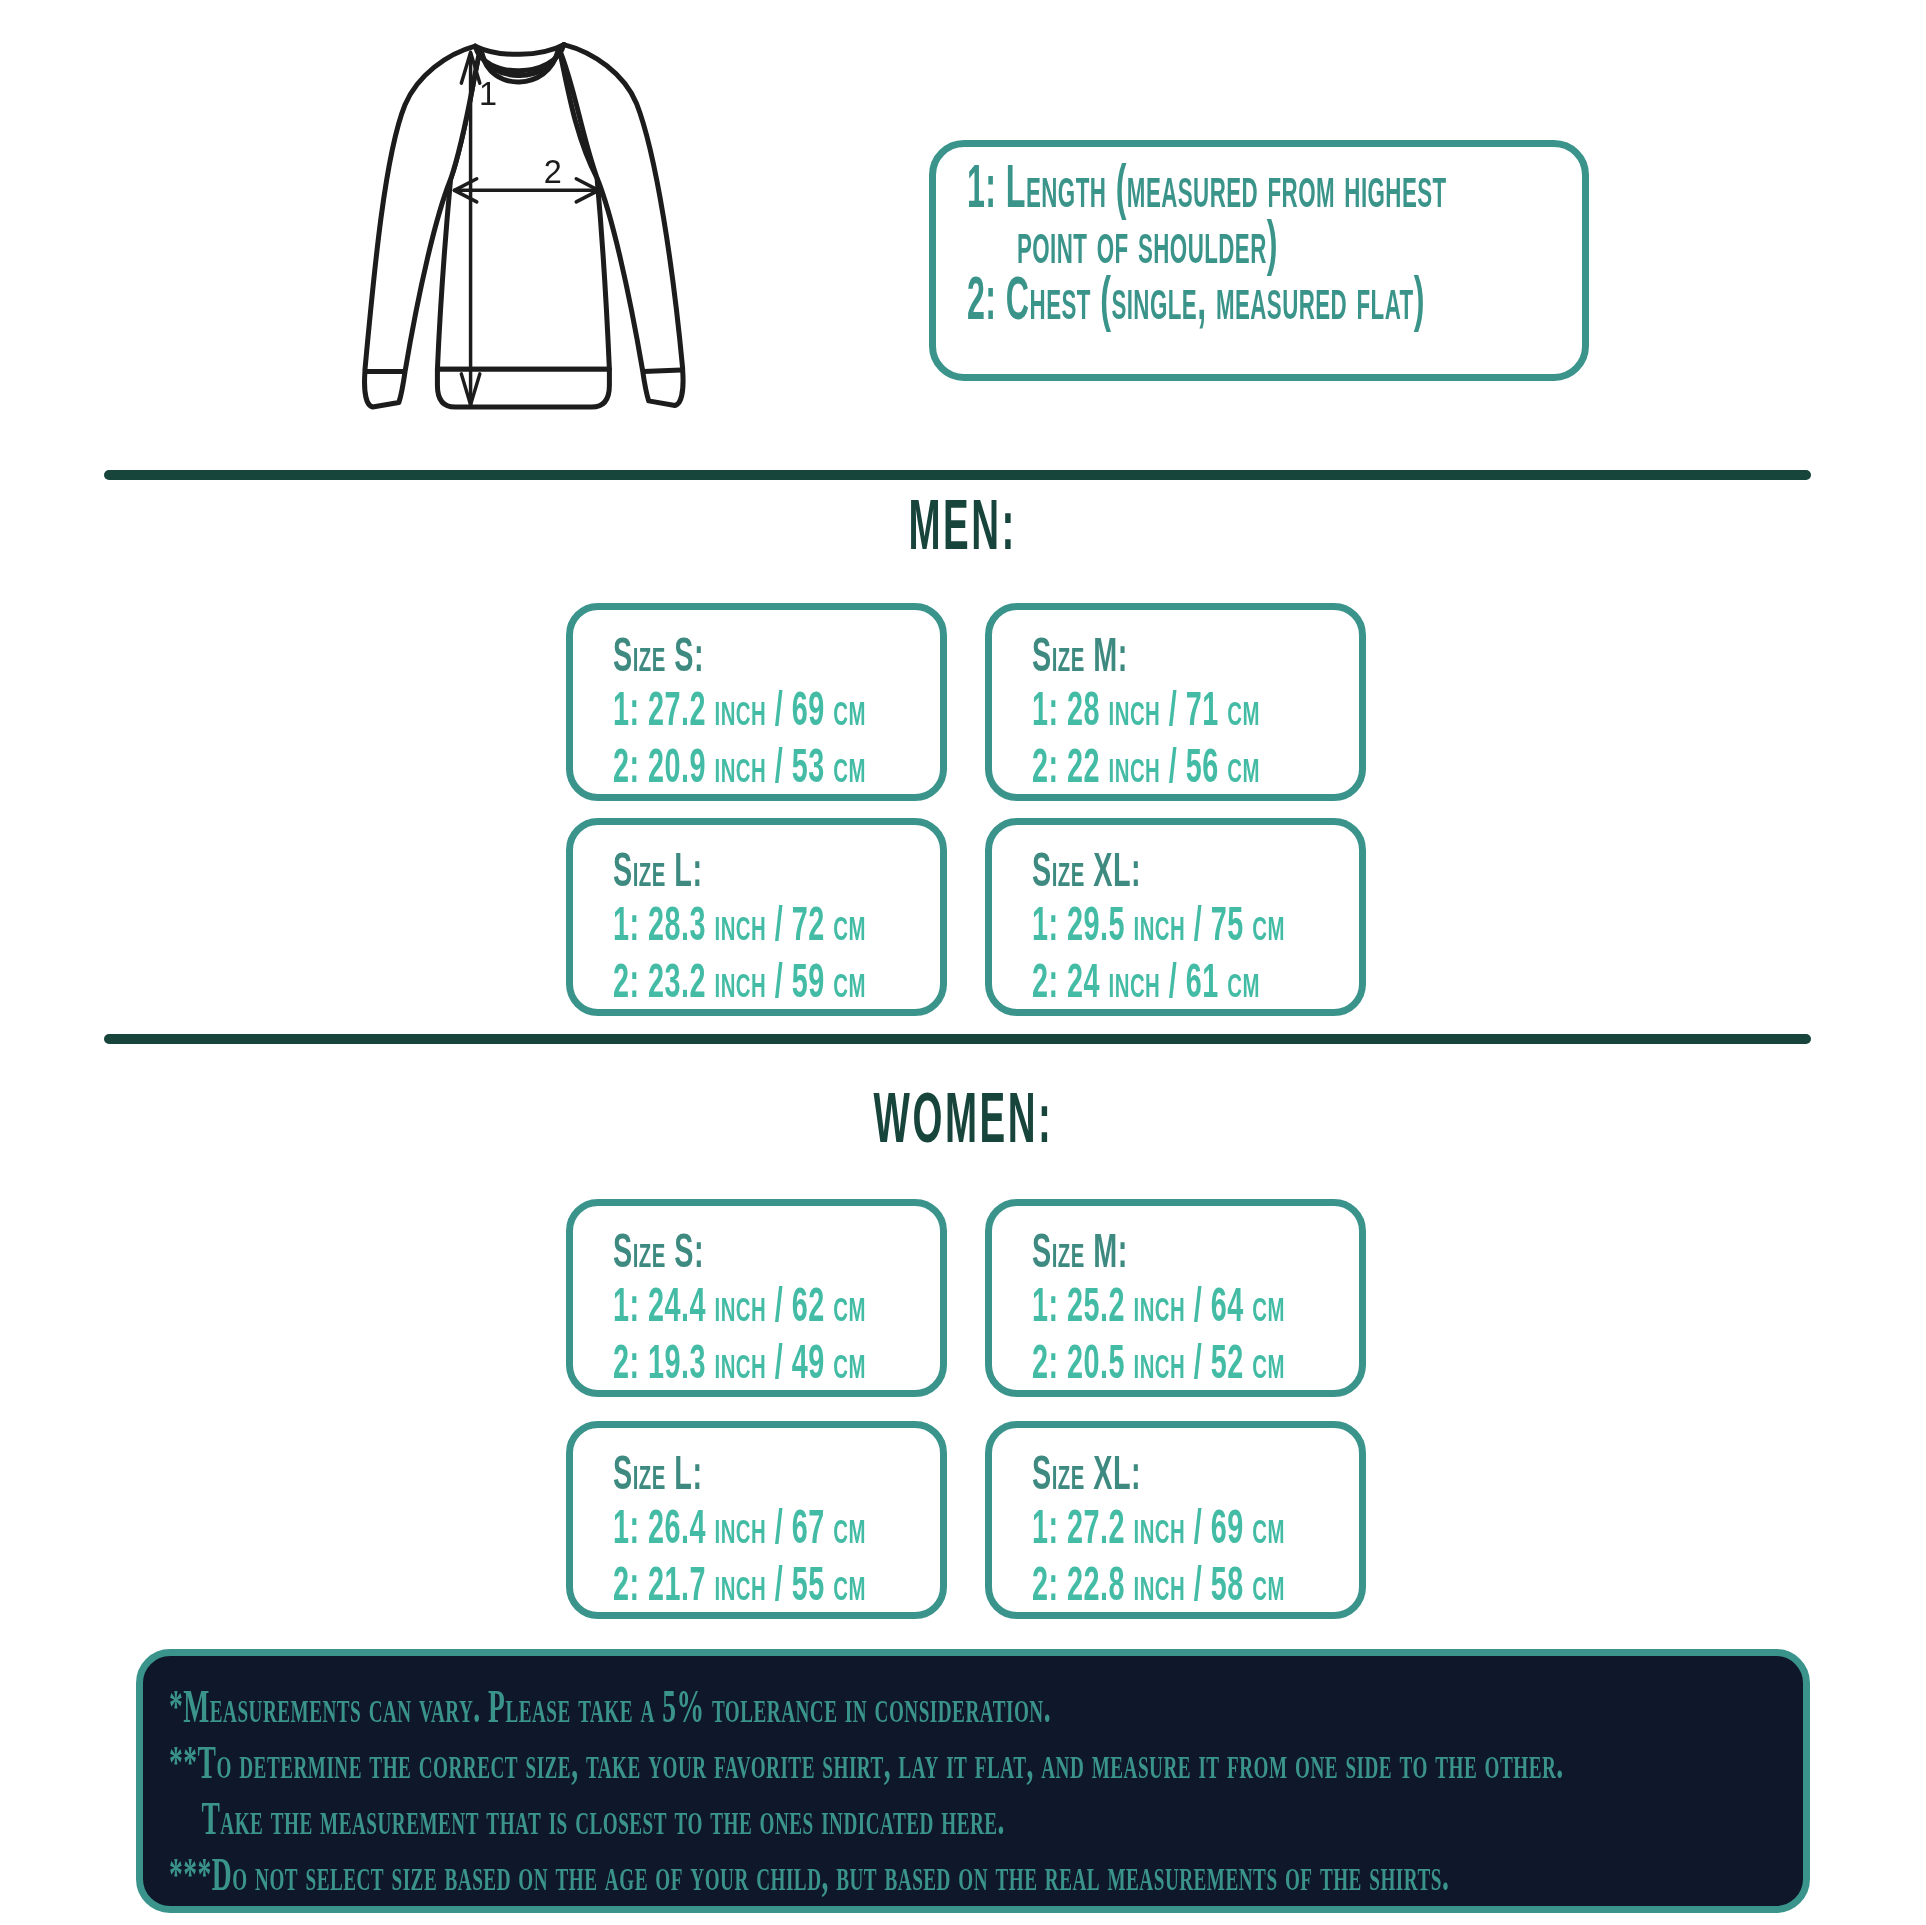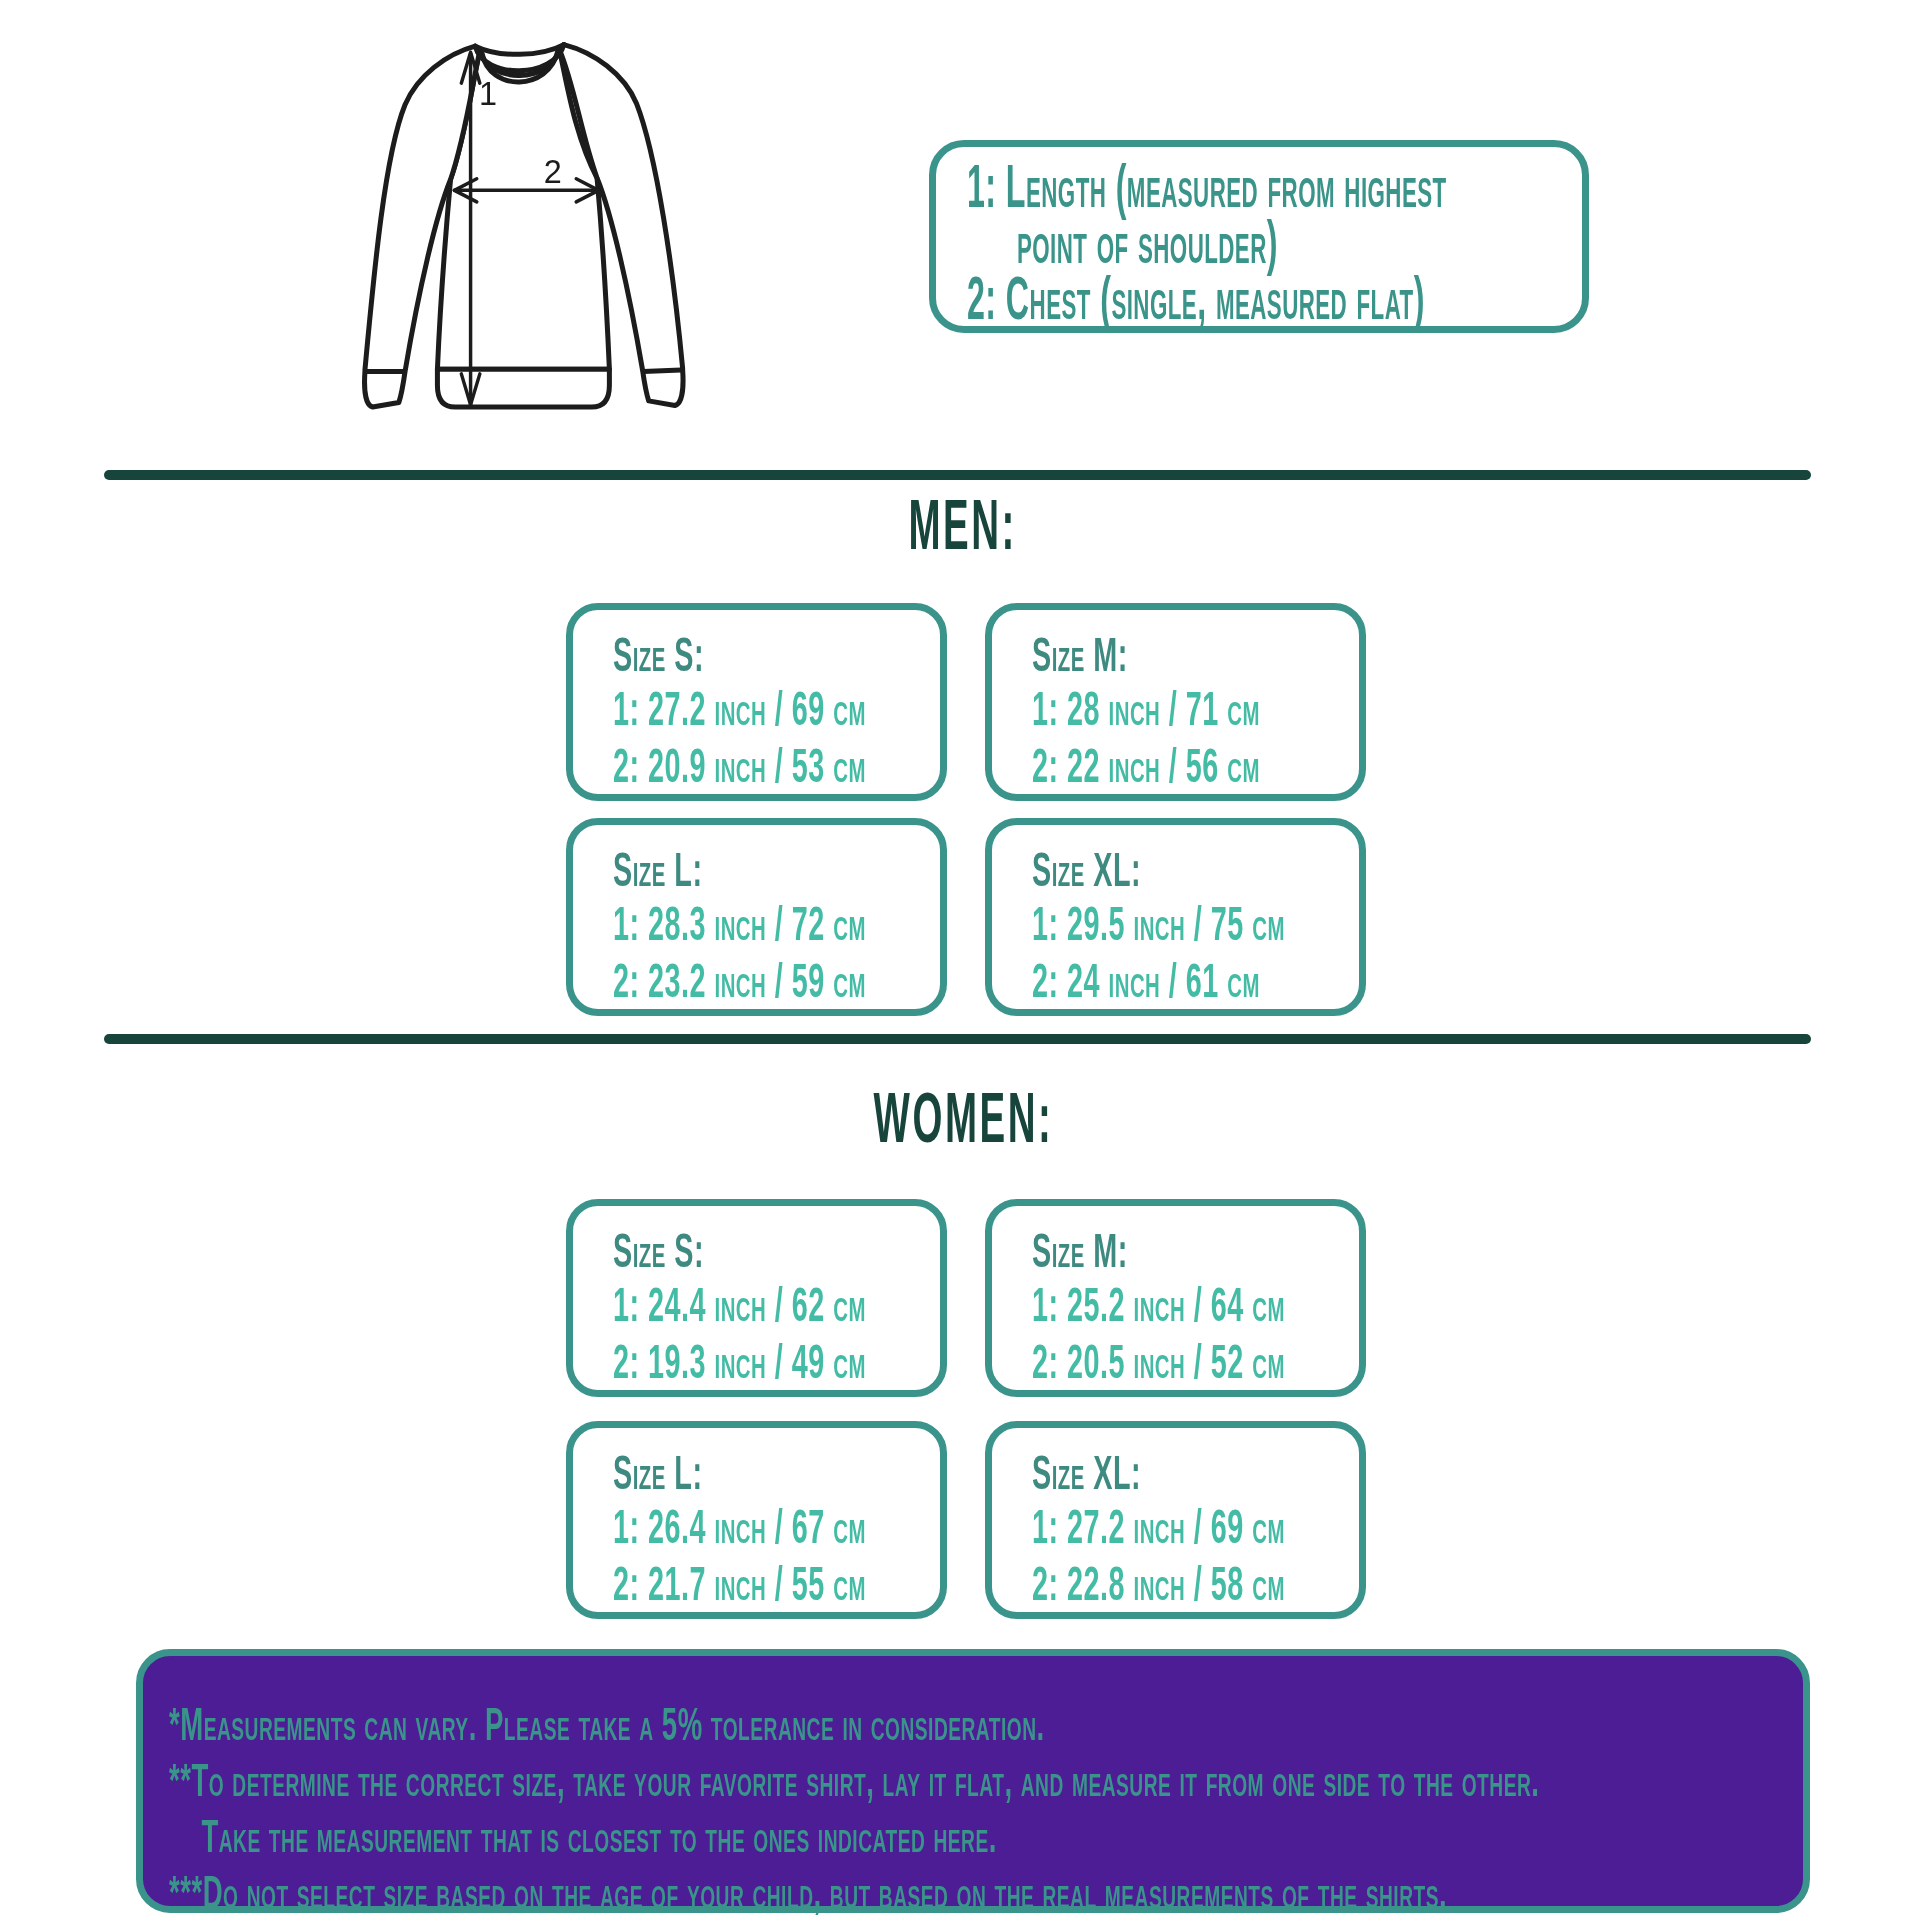--- a/index.html
+++ b/index.html
@@ -6,42 +6,42 @@
   body{
     width:1926px;height:1926px;background:#ffffff;position:relative;
     font-family:"Liberation Sans",sans-serif;overflow:hidden;
   }
   .abs{position:absolute;}
   
   .sc{font-variant:small-caps;font-weight:bold;white-space:nowrap;letter-spacing:0.8px;}
   .line{transform-origin:0 50%;}
   
   .legend-box{
-    left:929px;top:140px;width:660px;height:193px;
+    left:929px;top:140px;width:660px;height:241px;
     border:7px solid #3a948c;border-radius:35px;box-sizing:border-box;
     background:#ffffff;padding:10.8px 0 0 31px;
   }
   .legend-line{font-size:62px;line-height:56px;color:#3a948a;transform:scaleX(0.52);}
   .legend-line.indent{padding-left:96px;}
   
   .divider{left:104px;width:1707px;height:10px;background:#17443b;border-radius:5.4px;}
   .section-title{left:0;width:1926px;text-align:center;color:#17443b;font-size:70px;line-height:82px;font-weight:bold;}
   .section-title .squeeze{display:inline-block;transform:scaleX(0.55);transform-origin:50% 50%;letter-spacing:4.6px;}
   
   .card{
     width:381px;height:198px;border:7px solid #3a948c;border-radius:32px;
     box-sizing:border-box;background:#ffffff;padding:18.5px 0 0 40px;margin-top:12px;
   }
   .card-label{font-size:48px;line-height:51px;color:#3e8a81;transform:scaleX(0.60);}
   .card-line{font-size:48px;line-height:57px;color:#44bca5;transform:scaleX(0.60);}
   
   .notes-box{
     left:136px;top:1649px;width:1674px;height:264px;
     border:7.7px solid #3a948c;border-radius:34px;box-sizing:border-box;
-    background:#4c1d95;padding:40px 0 0 26px;
+    background:#0f172a;padding:23px 0 0 26px;font-family:Liberation Serif, serif;
   }
   .note-line{font-size:46px;line-height:56px;color:#3a948a;transform:scaleX(0.60);}
   .note-line.indent{padding-left:54px;}
   
   .shirt-svg{left:331px;top:23px;width:401px;height:401px;}
 </style>
 </head>
 <body>
 
 <div class="abs shirt-wrap" style="left:0;top:0;">

